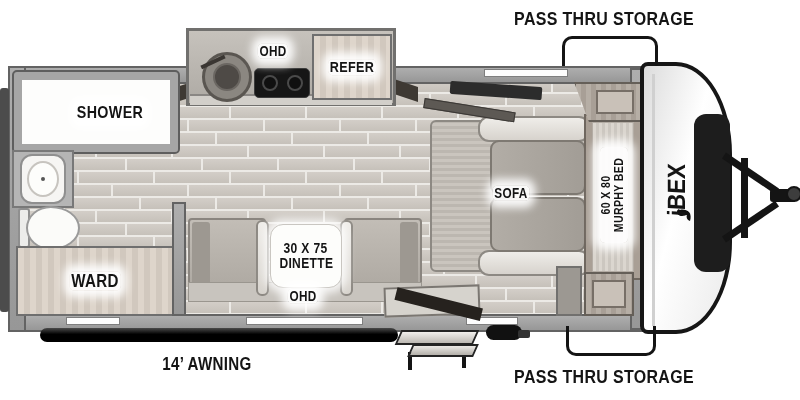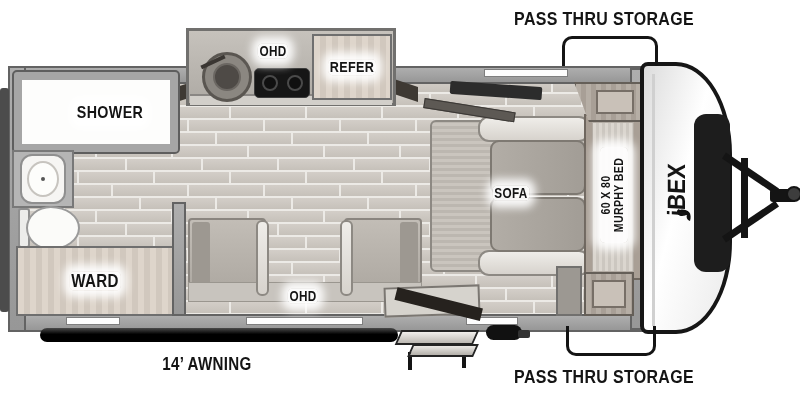--- a/index.html
+++ b/index.html
@@ -243,20 +243,24 @@
   <div class="wood" style="left:312px;top:34px;width:80px;height:66px;"></div>
   <div class="lbl center glow" style="left:352px;top:67px;font-size:15px;">REFER</div>
 
   <div class="bench" style="left:188px;top:218px;width:78px;height:82px;"></div>
   <div style="left:192px;top:222px;width:18px;height:74px;background:#9d9891;border-radius:3px;"></div>
   <div class="bench" style="left:344px;top:218px;width:78px;height:82px;"></div>
   <div style="left:400px;top:222px;width:18px;height:74px;background:#9d9891;border-radius:3px;"></div>
   <div style="left:188px;top:282px;width:234px;height:20px;background:#c8c4be;border:1px solid #9a968f;"></div>
   <div class="arm" style="left:256px;top:220px;width:13px;height:76px;border-radius:6px;"></div>
   <div class="arm" style="left:340px;top:220px;width:13px;height:76px;border-radius:6px;"></div>
+  <div style="left:270px;top:224px;width:72px;height:64px;background:#fdfdfb;border:1px solid #c9c6c1;border-radius:13px;box-shadow:0 0 8px 5px rgba(255,255,255,.85);display:flex;flex-direction:column;align-items:center;justify-content:center;">
+    <span class="lbl" style="position:static;font-size:14px;transform:scaleX(.86);">30 X 75</span>
+    <span class="lbl" style="position:static;font-size:14px;transform:scaleX(.86);">DINETTE</span>
+  </div>
   <div class="lbl center glow" style="left:303px;top:296px;font-size:14px;">OHD</div>
 
   <div class="fabric" style="left:430px;top:120px;width:82px;height:152px;border-radius:6px;"></div>
   <div class="arm" style="left:478px;top:116px;width:112px;height:26px;"></div>
   <div class="arm" style="left:478px;top:250px;width:112px;height:26px;"></div>
   <div class="cushion" style="left:490px;top:140px;width:96px;height:55px;"></div>
   <div class="cushion" style="left:490px;top:197px;width:96px;height:55px;"></div>
   <div class="lbl center glow" style="left:511px;top:193px;font-size:14px;">SOFA</div>
 
   <div style="left:584px;top:114px;width:58px;height:166px;background:#a99f95;border:2px solid #6f675f;"></div>

